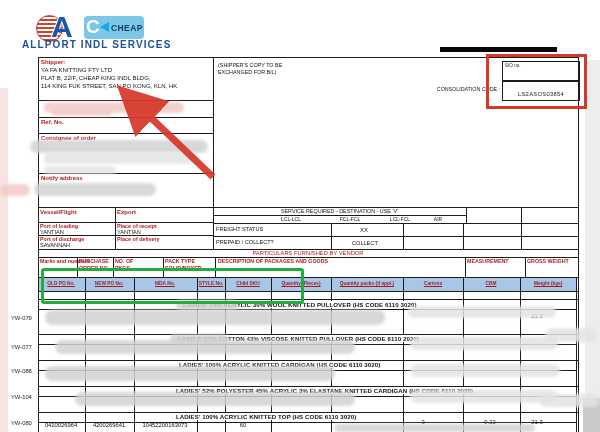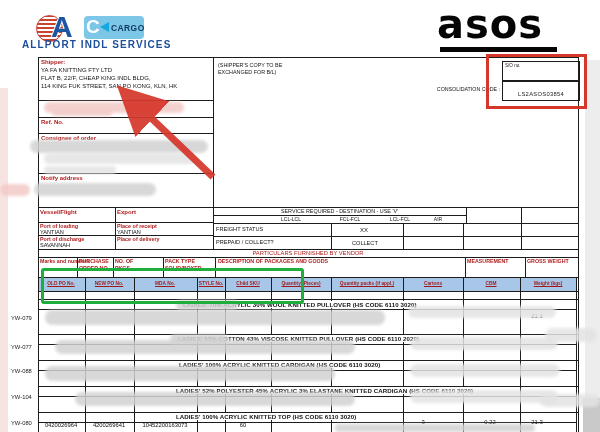--- a/index.html
+++ b/index.html
@@ -34,28 +34,26 @@
 
   <div class="abs" style="left:0;top:0;width:200px;height:55px;">
     <div class="abs" style="left:36px;top:15px;width:25px;height:25px;border-radius:50%;border:1px solid #c23b2e;
                 background:repeating-linear-gradient(0deg,#c9432f 0 2px,#fff 2px 4px);"></div>
     <div class="abs" style="left:51px;top:10px;font-size:30px;font-weight:bold;color:#1b56a0;
                 text-shadow:1px 0 0 #fff,-1px 0 0 #fff;">A</div>
     <div class="abs" style="left:84px;top:16px;width:60px;height:23px;background:#7cc7e8;border-radius:4px;">
       <span class="abs" style="left:2px;top:0px;font-size:19px;font-weight:bold;color:#ffffff;">C</span>
       <span class="abs" style="left:16px;top:6px;width:0;height:0;border-top:5px solid transparent;
                    border-bottom:5px solid transparent;border-right:9px solid #18a7e0;"></span>
-      <span class="abs" style="left:27px;top:7px;font-size:8.5px;font-weight:bold;color:#10395f;letter-spacing:.4px;">CARGO</span>
+      <span class="abs" style="left:27px;top:7px;font-size:8.5px;font-weight:bold;color:#10395f;letter-spacing:.4px;">CHEAP</span>
     </div>
     <div class="abs" style="left:22px;top:39px;font-size:10px;font-weight:bold;color:#1d4f9c;letter-spacing:1.1px;white-space:nowrap;">ALLPORT INDL SERVICES</div>
   </div>
 
   <div class="abs" style="left:437px;top:2px;width:130px;height:52px;">
-    <div style="font-family:'DejaVu Sans',sans-serif;font-weight:800;font-size:40px;color:#050505;
-                letter-spacing:1px;line-height:44px;">asos</div>
     <div style="position:absolute;left:3px;top:45px;width:117px;height:5px;background:#050505;"></div>
   </div>
 
   <div class="abs val" style="left:420px;top:86px;width:80px;text-align:right;font-size:5.3px;">CONSOLIDATION CODE :</div>
   <div class="abs" style="left:502px;top:61px;width:76px;height:18px;border:1px solid #1c1c1c;background:#fff;">
     <span style="position:absolute;left:2px;top:1px;font-size:4.6px;color:#222;">S/O no.</span>
   </div>
   <div class="abs" style="left:502px;top:81px;width:76px;height:18px;border:1px solid #1c1c1c;background:#fff;text-align:center;">
     <span style="font-size:5.8px;color:#222;line-height:18px;letter-spacing:.3px;">LS2ASOS03854</span>
   </div>

